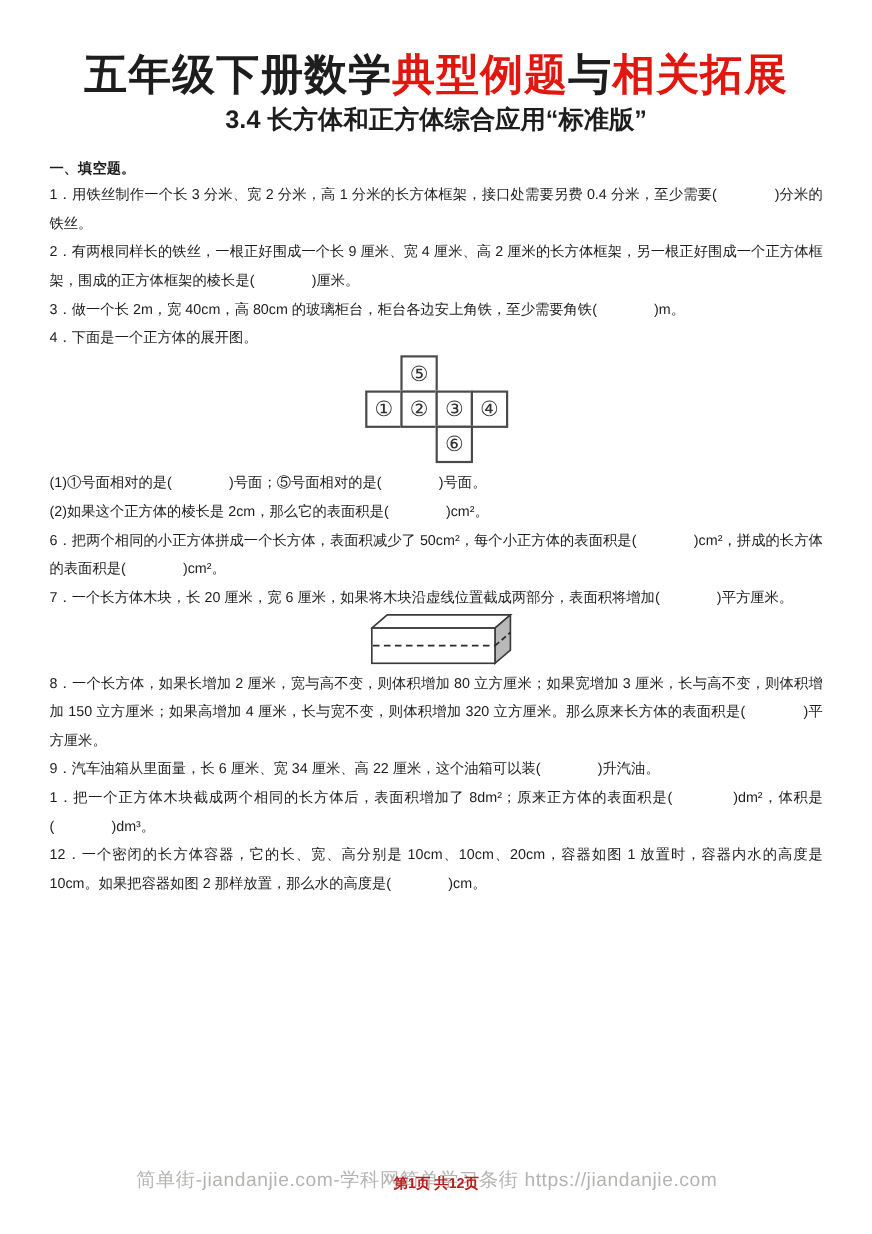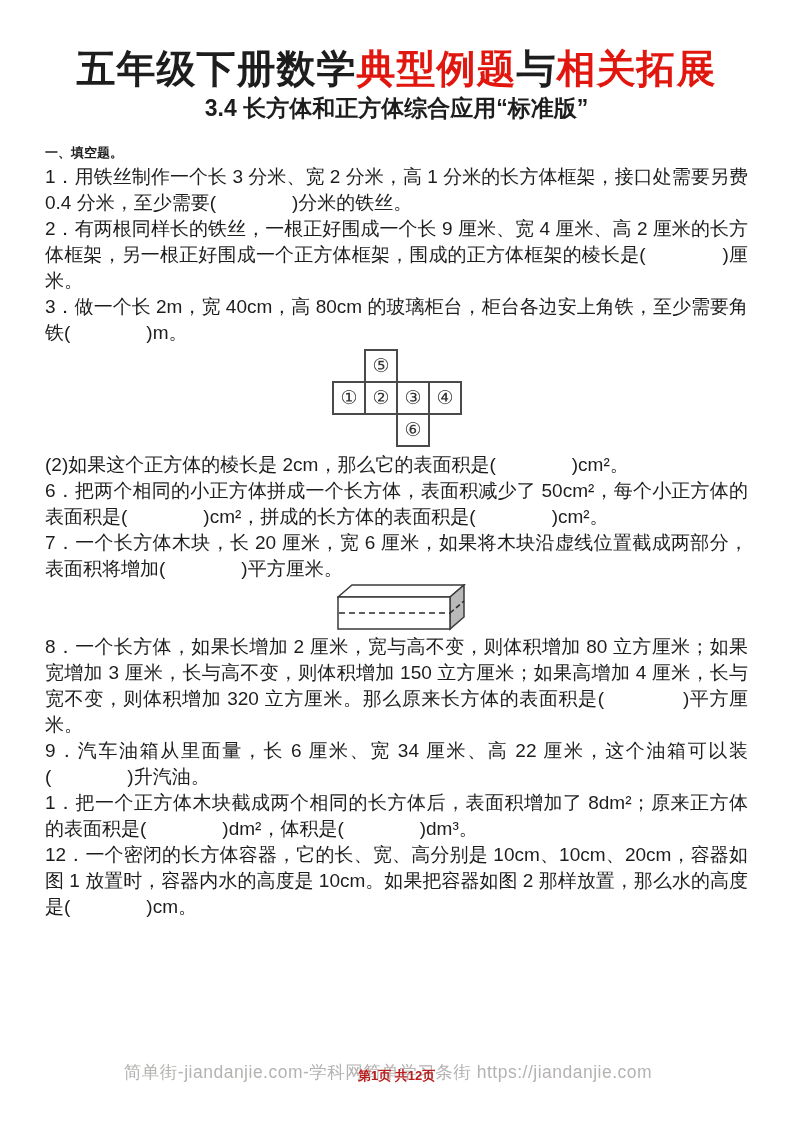--- a/index.html
+++ b/index.html
@@ -30,21 +30,21 @@
   }
 
   .section-heading {
     font-size: 13px;
     font-weight: 700;
     margin-top: 20px;
     margin-bottom: 2px;
   }
 
   .q {
-    font-size: 19px;
+    font-size: 13px;
     line-height: 26px;
     text-align: justify;
   }
 
   
   .net-figure {
     position: relative;
     width: 132px; height: 98px;
     margin: 3px 0 5px 287px;
   }
@@ -93,30 +93,32 @@
 
   <h1 class="title"><span>五年级下册数学</span><span class="red">典型例题</span><span>与</span><span class="red">相关拓展</span></h1>
 
   <div class="subtitle">3.4 长方体和正方体综合应用“标准版”</div>
 
   <div class="section-heading">一、填空题。</div>
 
   <p class="q">1．用铁丝制作一个长 3 分米、宽 2 分米，高 1 分米的长方体框架，接口处需要另费 0.4 分米，至少需要(　　　　)分米的铁丝。</p>
   <p class="q">2．有两根同样长的铁丝，一根正好围成一个长 9 厘米、宽 4 厘米、高 2 厘米的长方体框架，另一根正好围成一个正方体框架，围成的正方体框架的棱长是(　　　　)厘米。</p>
   <p class="q">3．做一个长 2m，宽 40cm，高 80cm 的玻璃柜台，柜台各边安上角铁，至少需要角铁(　　　　)m。</p>
+  <p class="q">4．下面是一个正方体的展开图。</p>
 
   <div class="net-figure">
     <div class="net-cell net-c5">⑤</div>
     <div class="net-cell net-c1">①</div>
     <div class="net-cell net-c2">②</div>
     <div class="net-cell net-c3">③</div>
     <div class="net-cell net-c4">④</div>
     <div class="net-cell net-c6">⑥</div>
   </div>
 
+  <p class="q">(1)①号面相对的是(　　　　)号面；⑤号面相对的是(　　　　)号面。</p>
   <p class="q">(2)如果这个正方体的棱长是 2cm，那么它的表面积是(　　　　)cm²。</p>
   <p class="q">6．把两个相同的小正方体拼成一个长方体，表面积减少了 50cm²，每个小正方体的表面积是(　　　　)cm²，拼成的长方体的表面积是(　　　　)cm²。</p>
   <p class="q">7．一个长方体木块，长 20 厘米，宽 6 厘米，如果将木块沿虚线位置截成两部分，表面积将增加(　　　　)平方厘米。</p>
 
   <div class="cuboid-figure">
     <svg width="130" height="48" viewBox="0 0 130 48">
       <polygon points="1,13 15,1 127,1 113,13" fill="#ffffff" stroke="#3a3a3a" stroke-width="1.5"></polygon>
       <polygon points="113,13 127,1 127,33 113,45" fill="#b9b9b9" stroke="#3a3a3a" stroke-width="1.5"></polygon>
       <rect x="1" y="13" width="112" height="32" fill="#ffffff" stroke="#3a3a3a" stroke-width="1.5"></rect>
       <line x1="2" y1="29" x2="113" y2="29" stroke="#2a2a2a" stroke-width="1.6" stroke-dasharray="6,4"></line>

